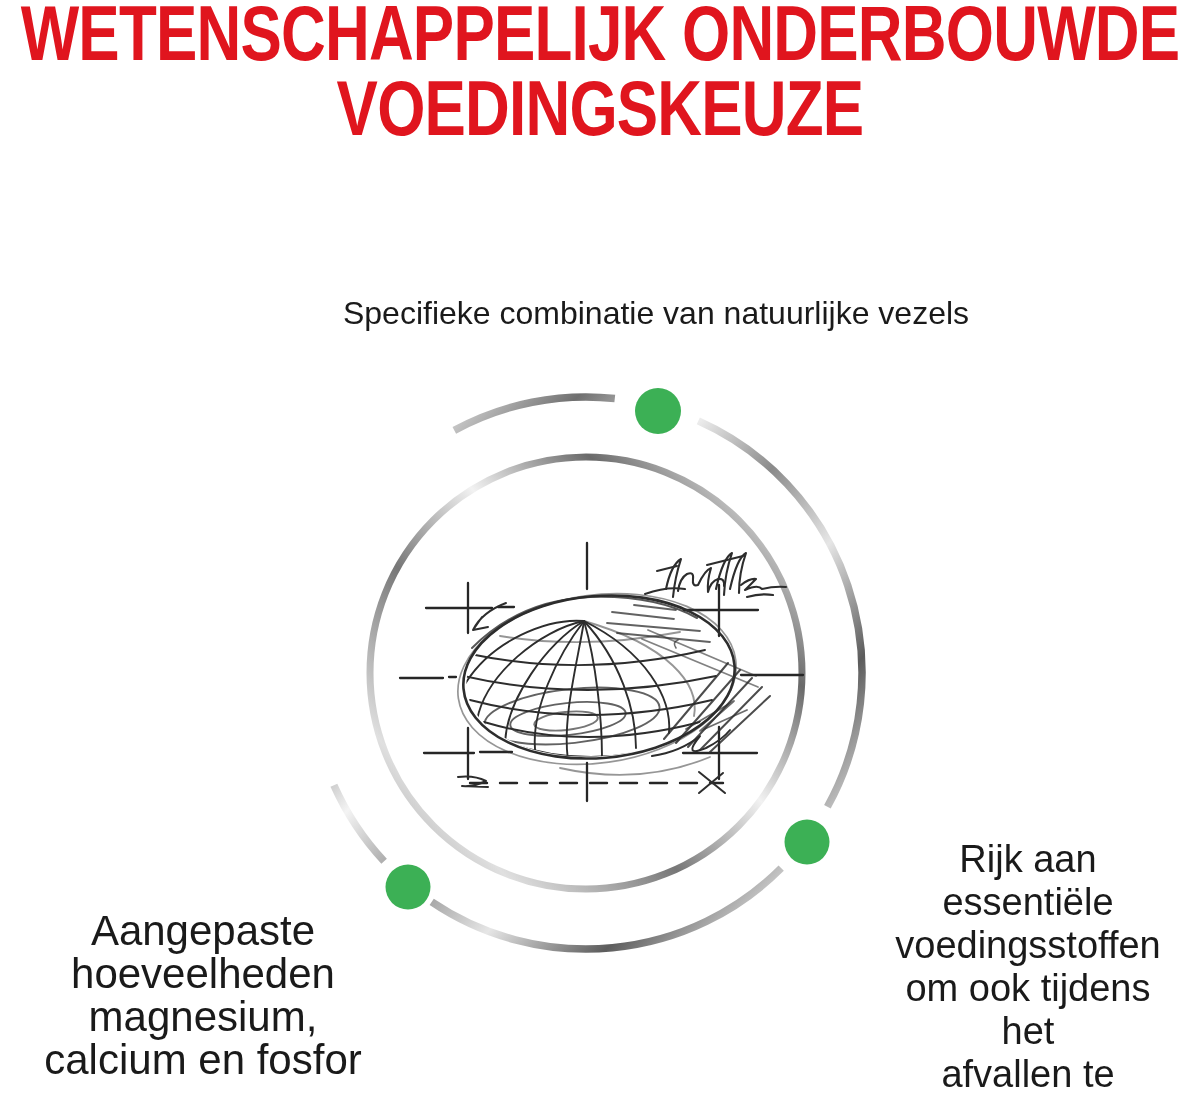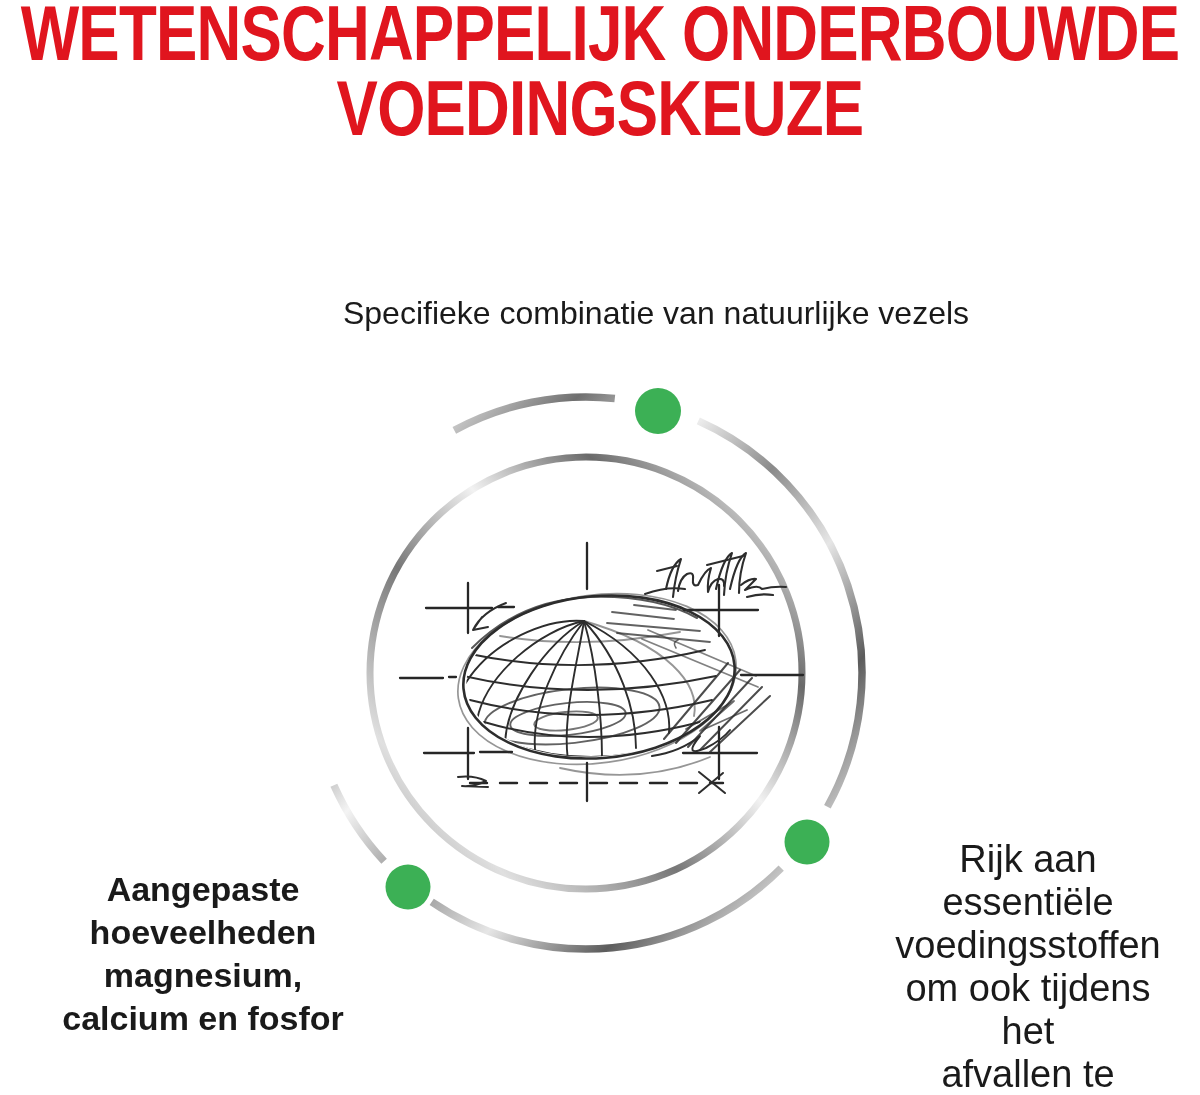--- a/index.html
+++ b/index.html
@@ -10,21 +10,21 @@
   .hline{position:absolute;left:50%;white-space:nowrap;font-size:77px;line-height:1;
          letter-spacing:-1px;transform:translateX(-50%) scaleX(0.805);}
   .hline-1{top:-5px;}
   .hline-2{top:70px;}
 
   .diagram-svg{position:absolute;left:0;top:0;width:1200px;height:1095px;}
 
   .label{position:absolute;text-align:center;transform:translateX(-50%);
          color:#1a1a1a;white-space:pre-line;}
   .top-label{left:656px;top:291px;font-size:32px;line-height:44px;white-space:nowrap;}
-  .left-label{left:203px;top:868px;font-size:34px;line-height:43px;font-weight:bold;}
+  .left-label{left:203px;top:909px;font-size:42px;line-height:43px;}
   .right-label{left:1028px;top:838px;font-size:38px;line-height:43px;}
 
   .sk{stroke:#2d2d2d;fill:none;stroke-linecap:round;stroke-linejoin:round;}
   .xh{stroke:#262626;fill:none;stroke-linecap:round;}
 </style>
 </head>
 <body style="background: rgb(255, 255, 255);">
 
 <div class="page">
 

